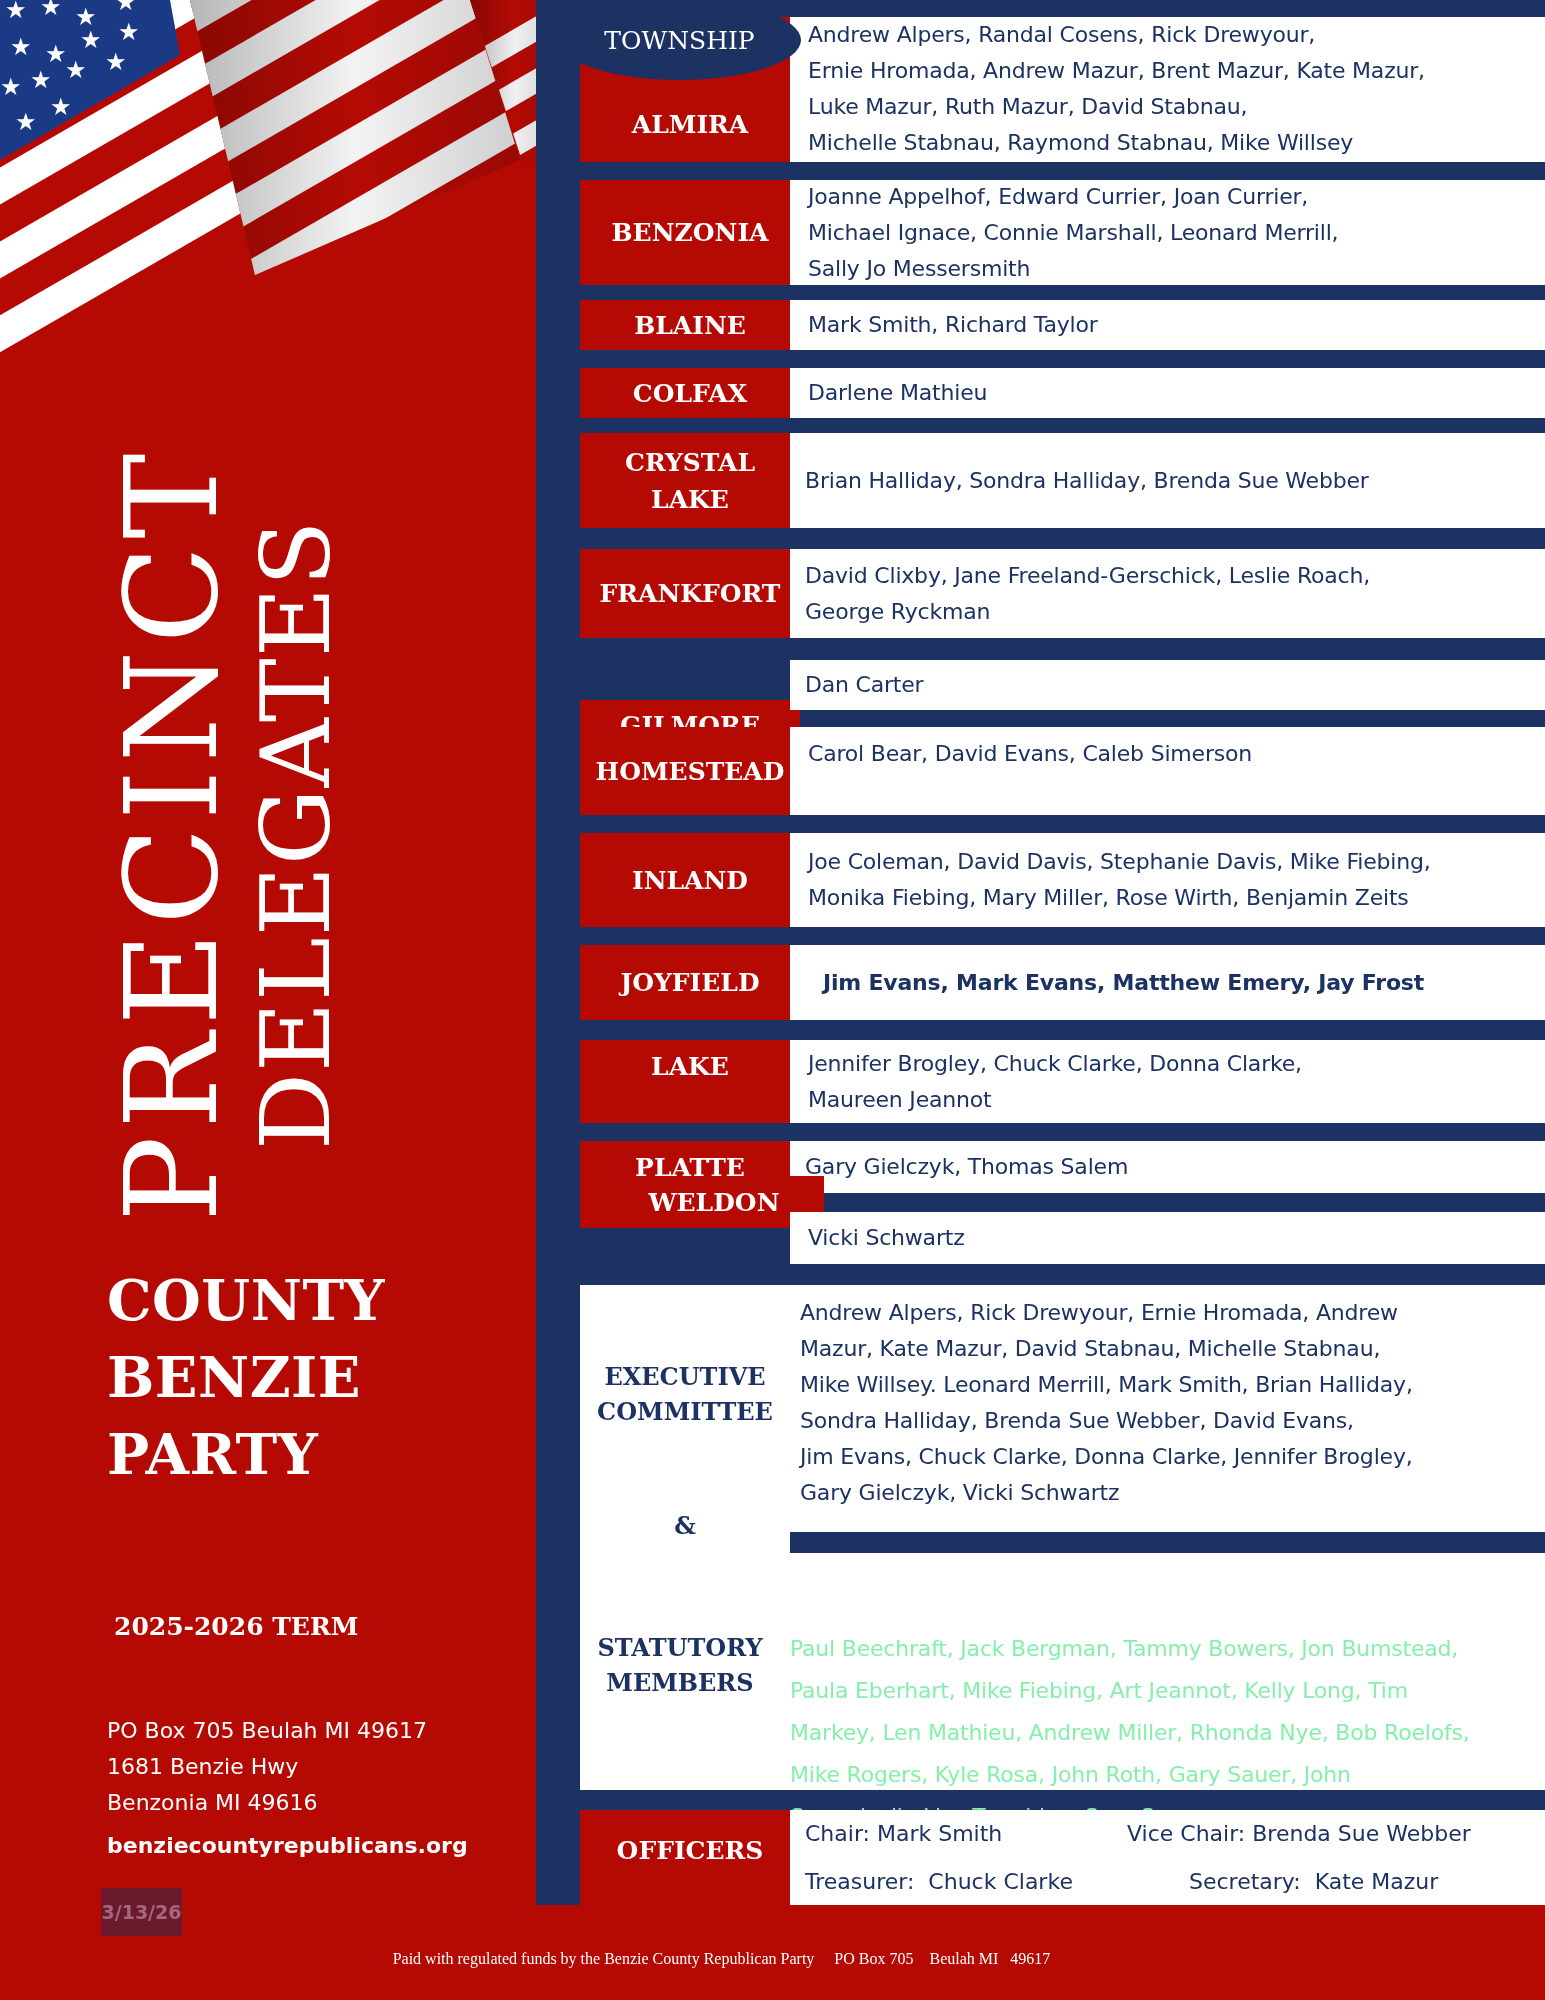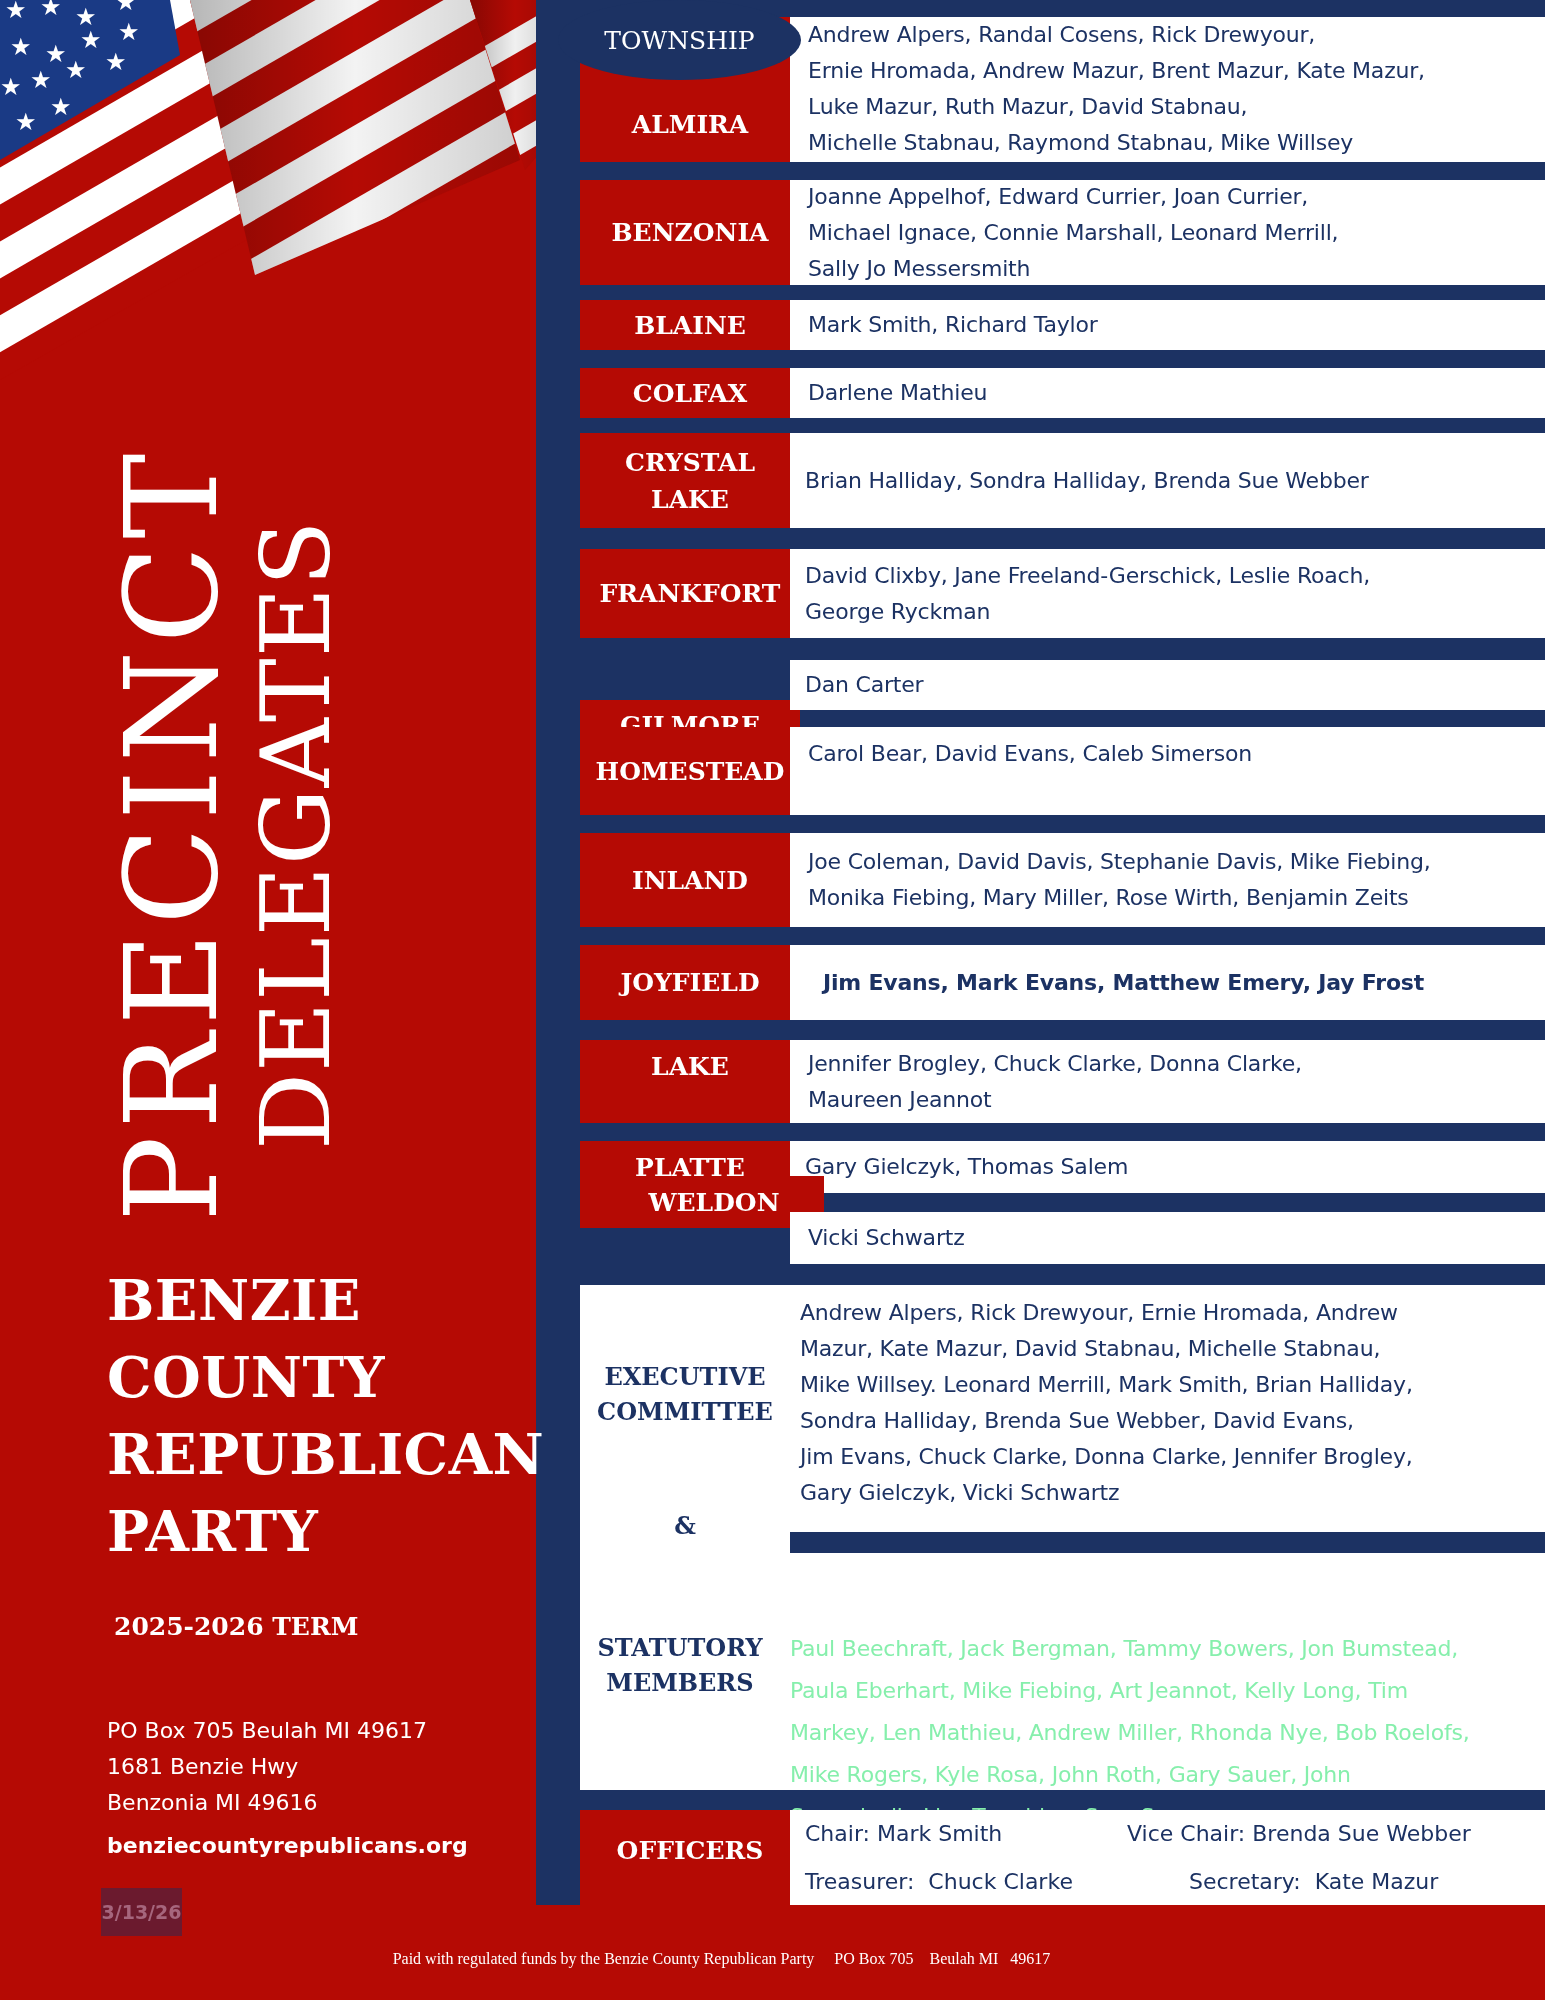--- a/index.html
+++ b/index.html
@@ -101,23 +101,22 @@
     </g>
   </svg>
 </div>
 
 <div class="navy-panel"></div>
 
 <div class="vert" style="left:108px; top:1222px; font-size:128px; letter-spacing:7px; line-height:1;">PRECINCT</div>
 <div class="vert" style="left:248px; top:1150px; font-size:96px; letter-spacing:1px; line-height:1;">DELEGATES</div>
 
 <div class="title-block">
+  <div>COUNTY</div>
   <div>BENZIE</div>
-  <div>COUNTY</div>
-  <div>REPUBLICAN</div>
   <div>PARTY</div>
 </div>
 <div class="term">2025-2026 TERM</div>
 
 <div class="addr" style="top:1718px;">PO Box 705 Beulah MI 49617</div>
 <div class="addr" style="top:1754px;">1681 Benzie Hwy</div>
 <div class="addr" style="top:1790px;">Benzonia MI 49616</div>
 <div class="addr" style="top:1833px; font-weight:bold;">benziecountyrepublicans.org</div>
 <div class="date-badge">3/13/26</div>
 

